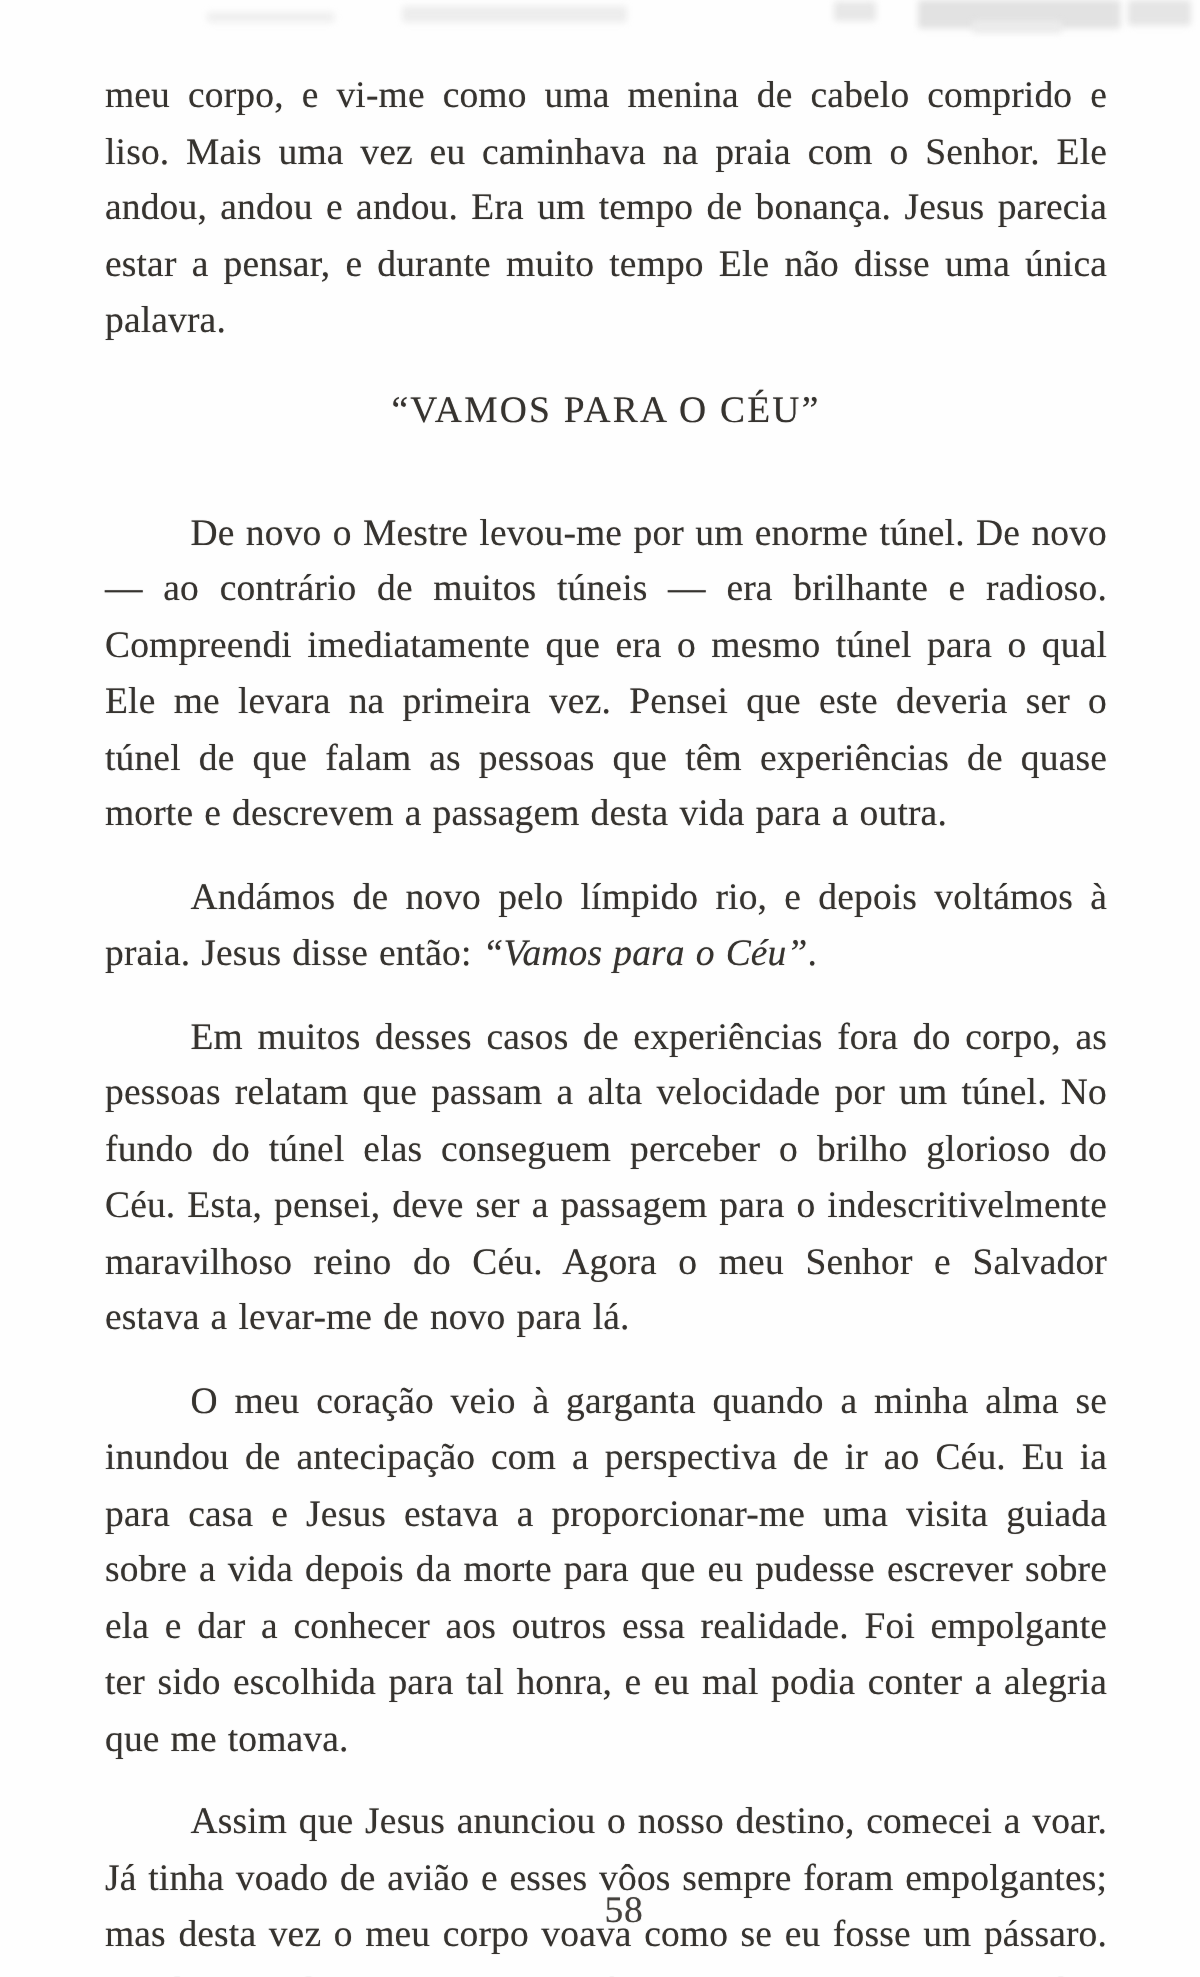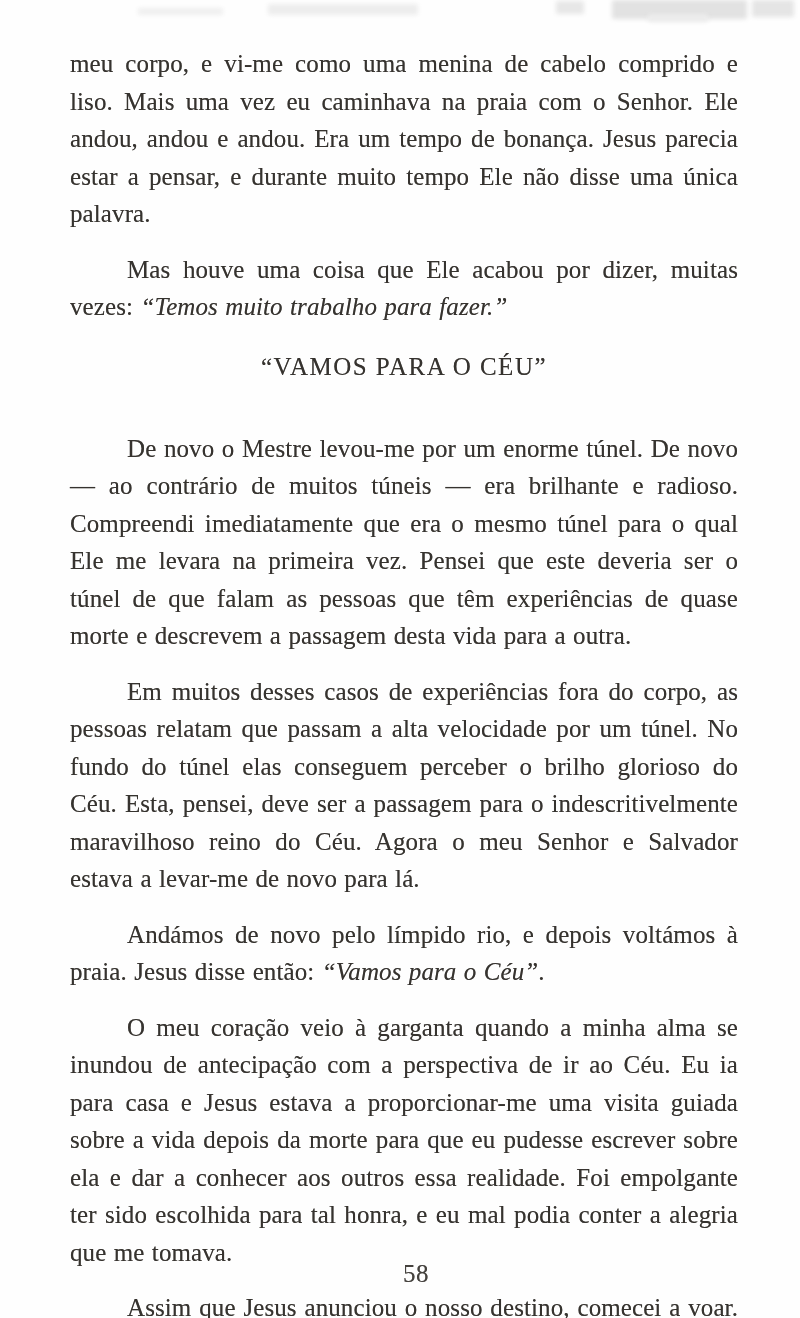--- a/index.html
+++ b/index.html
@@ -81,29 +81,28 @@
   <div class="smudge sm2"></div>
   <div class="smudge sm3"></div>
   <div class="smudge sm4"></div>
   <div class="smudge sm5"></div>
   <div class="smudge sm6"></div>
 
   <div class="text-block">
 
     <p class="noindent">meu corpo, e vi-me como uma menina de cabelo comprido e liso. Mais uma vez eu caminhava na praia com o Senhor. Ele andou, andou e andou. Era um tempo de bonança. Jesus parecia estar a pensar, e durante muito tempo Ele não disse uma única palavra.</p>
 
-    <p><span>Mas houve uma coisa que Ele acabou por dizer, muitas vezes: </span><span class="it">“Temos muito trabalho para fazer.”</span></p>
 
     <h2 class="section-heading">“VAMOS PARA O CÉU”</h2>
 
     <p>De novo o Mestre levou-me por um enorme túnel. De novo — ao contrário de muitos túneis — era brilhante e radioso. Compreendi imediatamente que era o mesmo túnel para o qual Ele me levara na primeira vez. Pensei que este deveria ser o túnel de que falam as pessoas que têm experiências de quase morte e descrevem a passagem desta vida para a outra.</p>
 
+    <p><span>Andámos de novo pelo límpido rio, e depois voltámos à praia. Jesus disse então: </span><span class="it">“Vamos para o Céu”</span><span>.</span></p>
+
     <p>Em muitos desses casos de experiências fora do corpo, as pessoas relatam que passam a alta velocidade por um túnel. No fundo do túnel elas conseguem perceber o brilho glorioso do Céu. Esta, pensei, deve ser a passagem para o indescritivelmente maravilhoso reino do Céu. Agora o meu Senhor e Salvador estava a levar-me de novo para lá.</p>
-
-    <p><span>Andámos de novo pelo límpido rio, e depois voltámos à praia. Jesus disse então: </span><span class="it">“Vamos para o Céu”</span><span>.</span></p>
 
     <p>O meu coração veio à garganta quando a minha alma se inundou de antecipação com a perspectiva de ir ao Céu. Eu ia para casa e Jesus estava a proporcionar-me uma visita guiada sobre a vida depois da morte para que eu pudesse escrever sobre ela e dar a conhecer aos outros essa realidade. Foi empolgante ter sido escolhida para tal honra, e eu mal podia conter a alegria que me tomava.</p>
 
     <p class="justify-last"><span>Assim que Jesus anunciou o nosso destino, comecei a voar. Já tinha voado de avião e esses vôos sempre foram empolgantes; mas desta vez o meu corpo voava como se eu fosse um pássaro. Lembro-me da passagem em Isaías: </span><span class="it">“Os que esperam no Senhor renovarão as suas forças; eles subirão como águias, correrão e não se</span></p>
 
   </div>
 
   <div class="page-number">58</div>
 
 </div>

